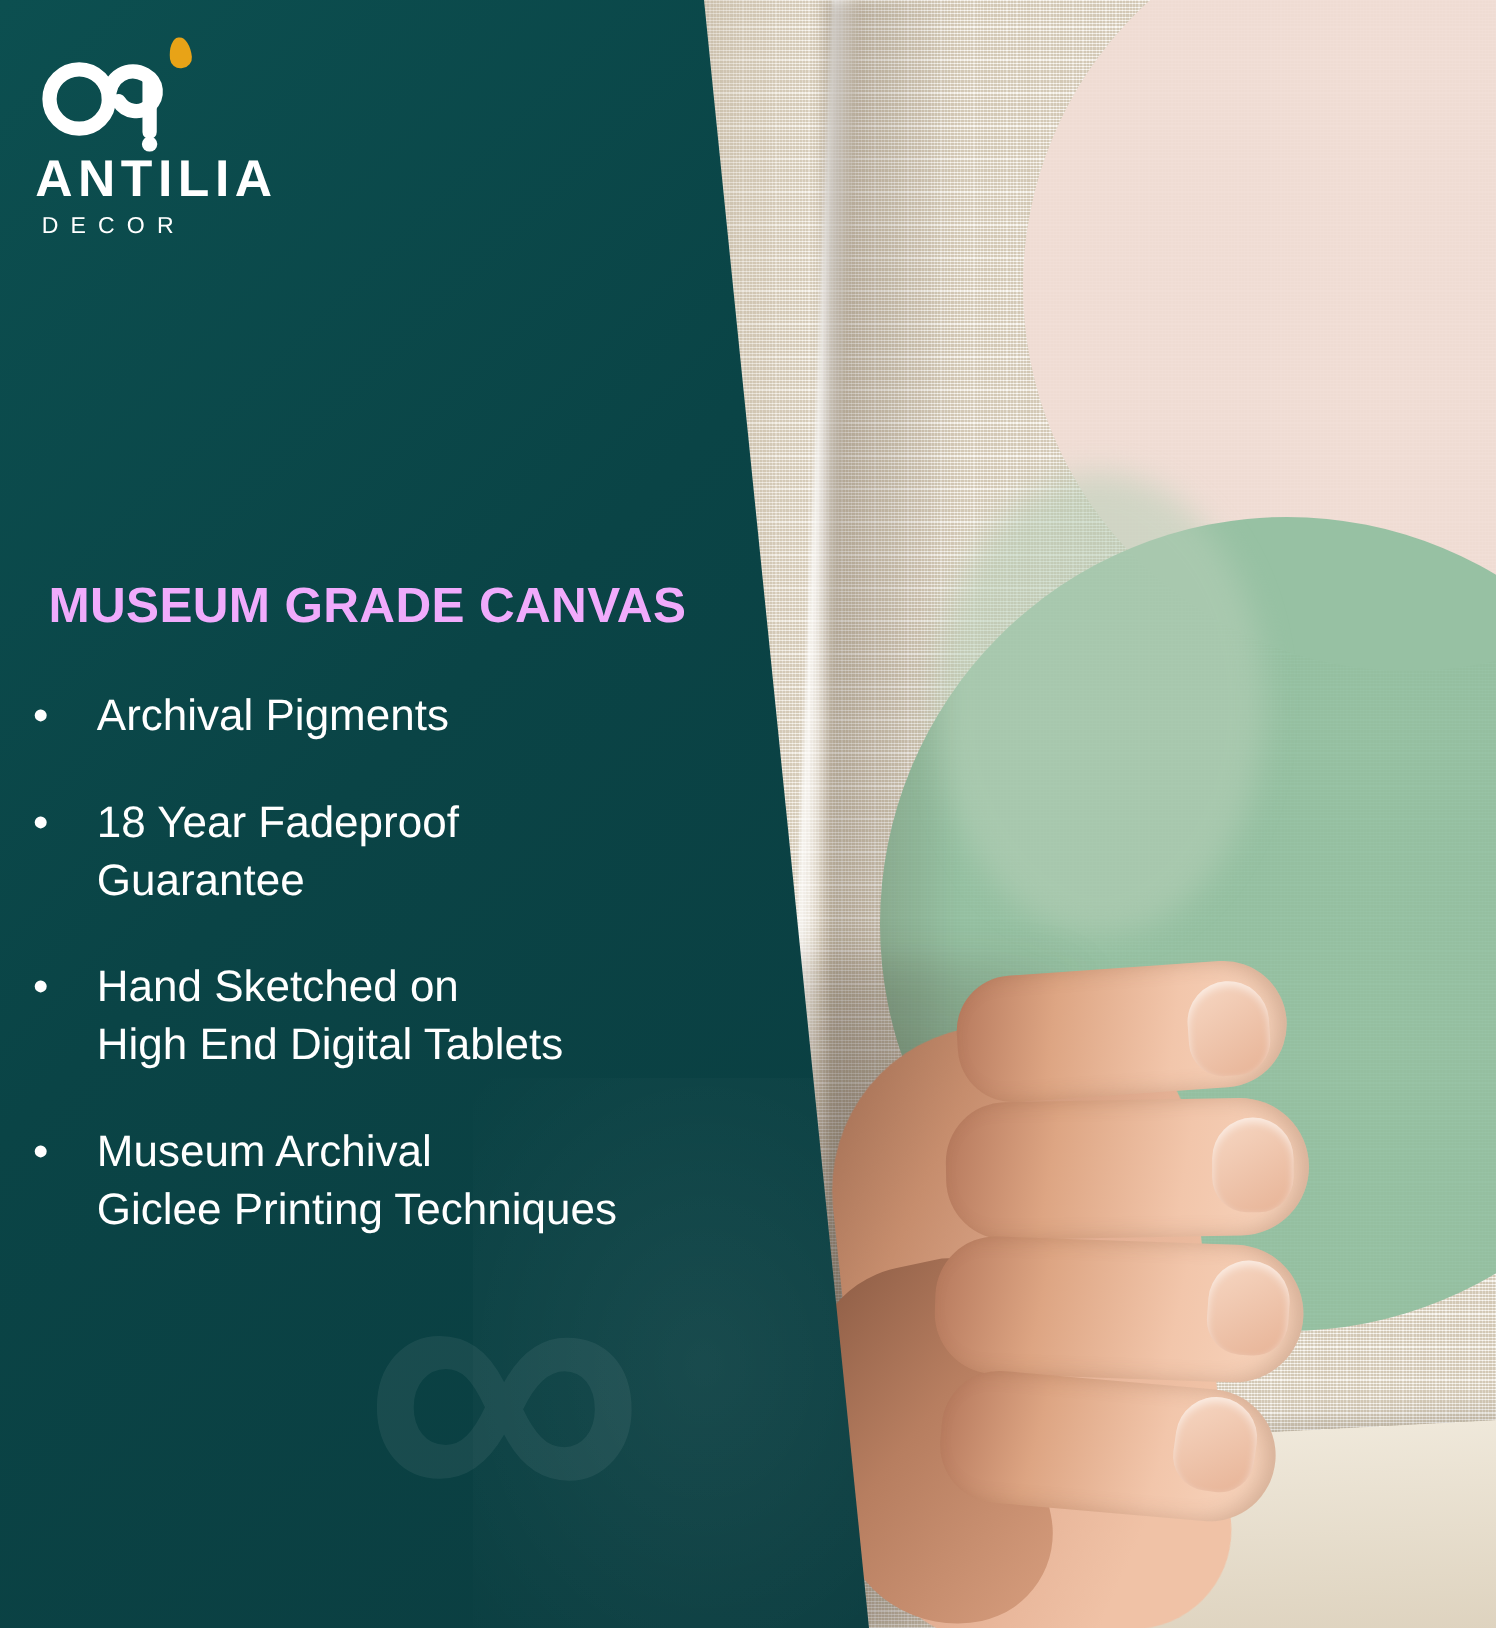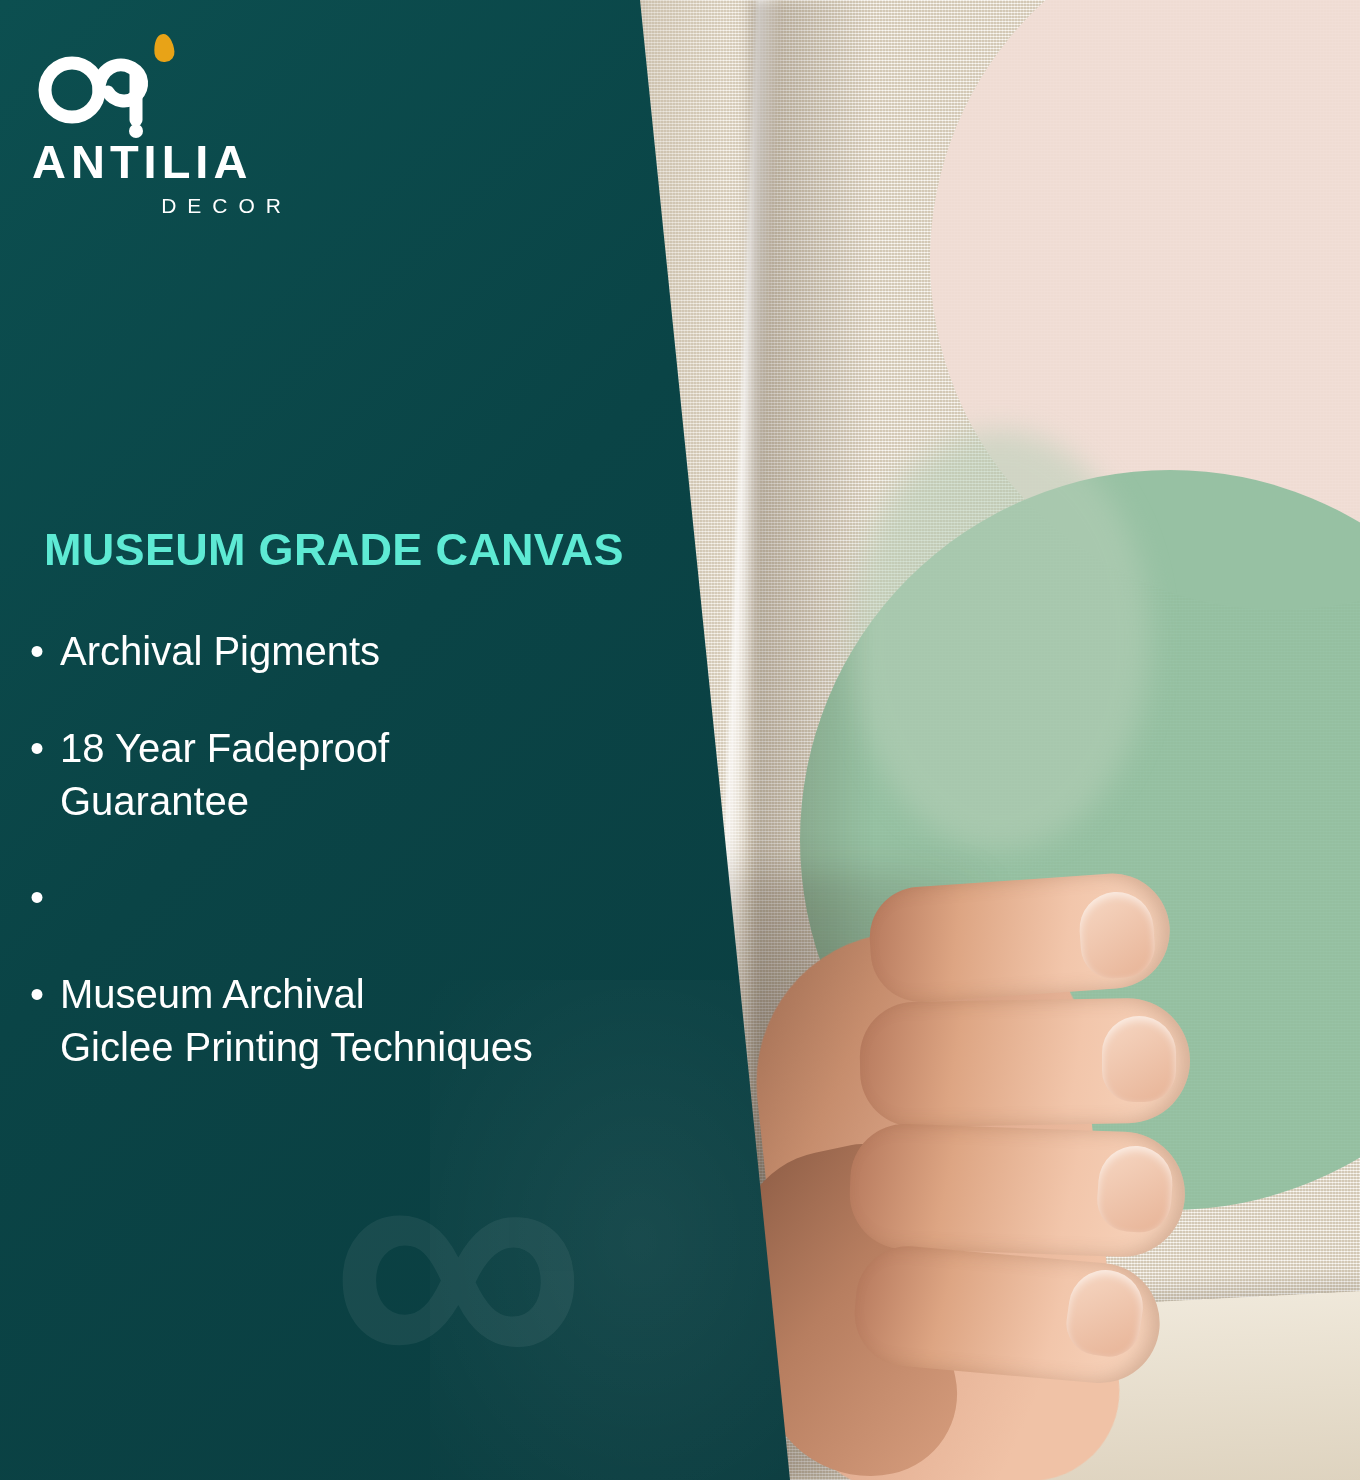--- a/index.html
+++ b/index.html
@@ -228,33 +228,33 @@
     font-size: 47px;
     font-weight: 700;
     letter-spacing: 5px;
     line-height: 1;
     margin-top: 0;
   }
   .logo-sub {
     font-size: 21px;
     font-weight: 500;
     letter-spacing: 11px;
-    text-align: right;
+    text-align: left;
     margin-top: 9px;
     padding-left: 6px;
   }
 
   
   .headline {
     position: absolute;
     left: 44px;
     top: 524px;
     font-size: 45px;
     font-weight: 700;
-    color: #5eead4;
+    color: #f0abfc;
     letter-spacing: 0.3px;
   }
   .features {
     position: absolute;
     left: 30px;
     top: 625px;
     width: 700px;
     list-style: none;
     margin: 0;
     padding: 0;
@@ -269,20 +269,21 @@
     line-height: 1.32;
   }
   .bullet {
     flex: 0 0 auto;
     width: 30px;
     font-size: 40px;
     line-height: 1.32;
   }
   .feature-text {
     white-space: pre-line;
+    margin-left: 28px;
   }
 </style>
 </head>
 <body>
 
 <div class="canvas">
 
   <div class="photo">
     <div class="linen"></div>
     <div class="blob blob-peach"></div>
@@ -336,20 +337,22 @@
       <span class="bullet">•</span>
       <span class="feature-text">Archival Pigments</span>
     </li>
     <li class="feature">
       <span class="bullet">•</span>
       <span class="feature-text">18 Year Fadeproof
 Guarantee</span>
     </li>
     <li class="feature">
       <span class="bullet">•</span>
+      <span class="feature-text">Hand Sketched on
+High End Digital Tablets</span>
     </li>
     <li class="feature">
       <span class="bullet">•</span>
       <span class="feature-text"> Museum Archival
  Giclee Printing Techniques</span>
     </li>
   </ul>
 
 </div>
 

